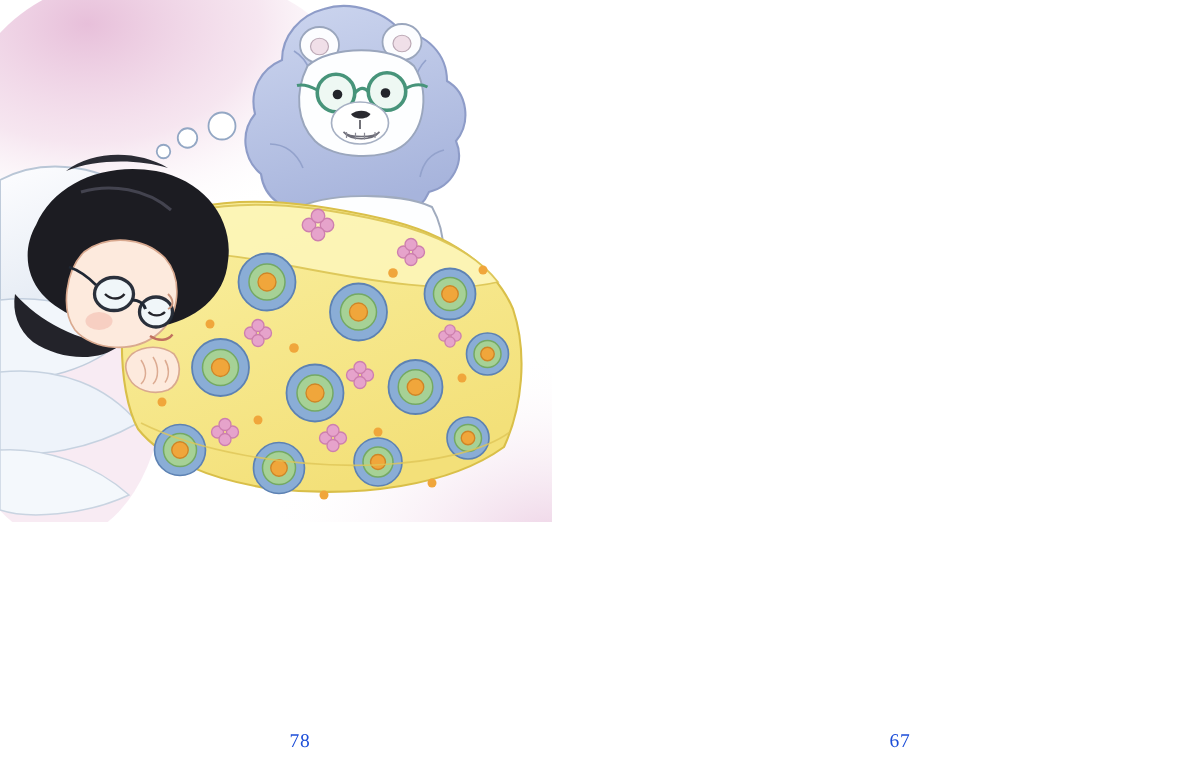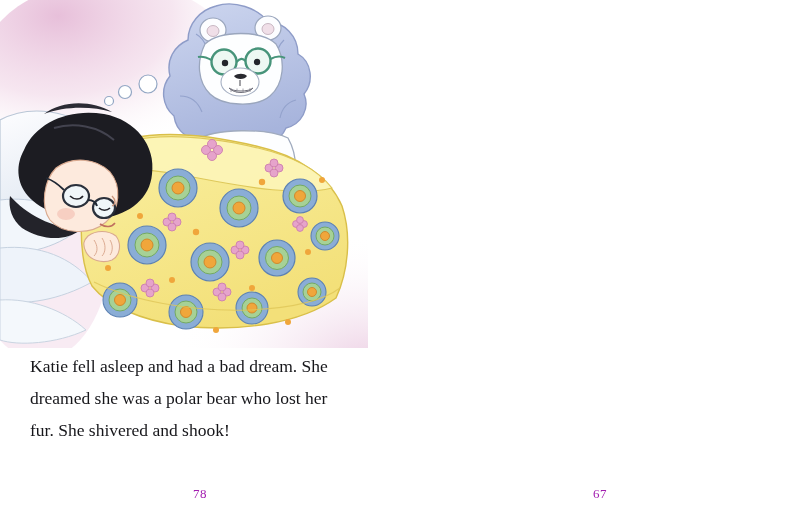--- a/index.html
+++ b/index.html
@@ -28,21 +28,21 @@
   }
   .page-left { left: 0; }
   .page-right { left: 400px; }
 
   .page-number {
     position: absolute;
     bottom: 18px;
     width: 100%;
     text-align: center;
     font-size: 13px;
-    color: #a21caf;
+    color: #1d4ed8;
     letter-spacing: 0.5px;
   }
 
   .body-text {
     position: absolute;
     font-size: 17.5px;
     line-height: 32px;
     color: #16161a;
   }
   .text-left {
@@ -306,21 +306,20 @@
           <path d="M100 224 C106 228 112 227 115 223" fill="none" stroke="#c0705f" stroke-width="1.6"></path>
 
           <path d="M88 236 C96 230 108 230 116 236 C122 244 120 256 112 260 C102 264 90 260 86 252 C82 244 84 240 88 236 Z" fill="#fdeadd" stroke="#d9a98f" stroke-width="1.1"></path>
           <path d="M94 240 C98 246 98 252 94 256 M102 238 C106 244 106 252 102 256 M110 240 C113 245 113 251 110 255" fill="none" stroke="#dcab92" stroke-width="1"></path>
         </g>
 
         <path d="M0 300 C30 298 64 310 86 330 C56 344 18 346 0 340 Z" fill="#f4f8fc" stroke="#c9d4e1" stroke-width="1"></path>
       </svg>
     </div>
 
-    <div class="body-text text-left">Katie fell asleep and had a bad dream. She dreamed she was a polar bear who lost her fur. She shivered and shook!</div>
     <div class="page-number">78</div>
   </div>
 
   <div class="page page-right">
 
     <div class="page-number">67</div>
   </div>
 </div>
 
 </body></html>

